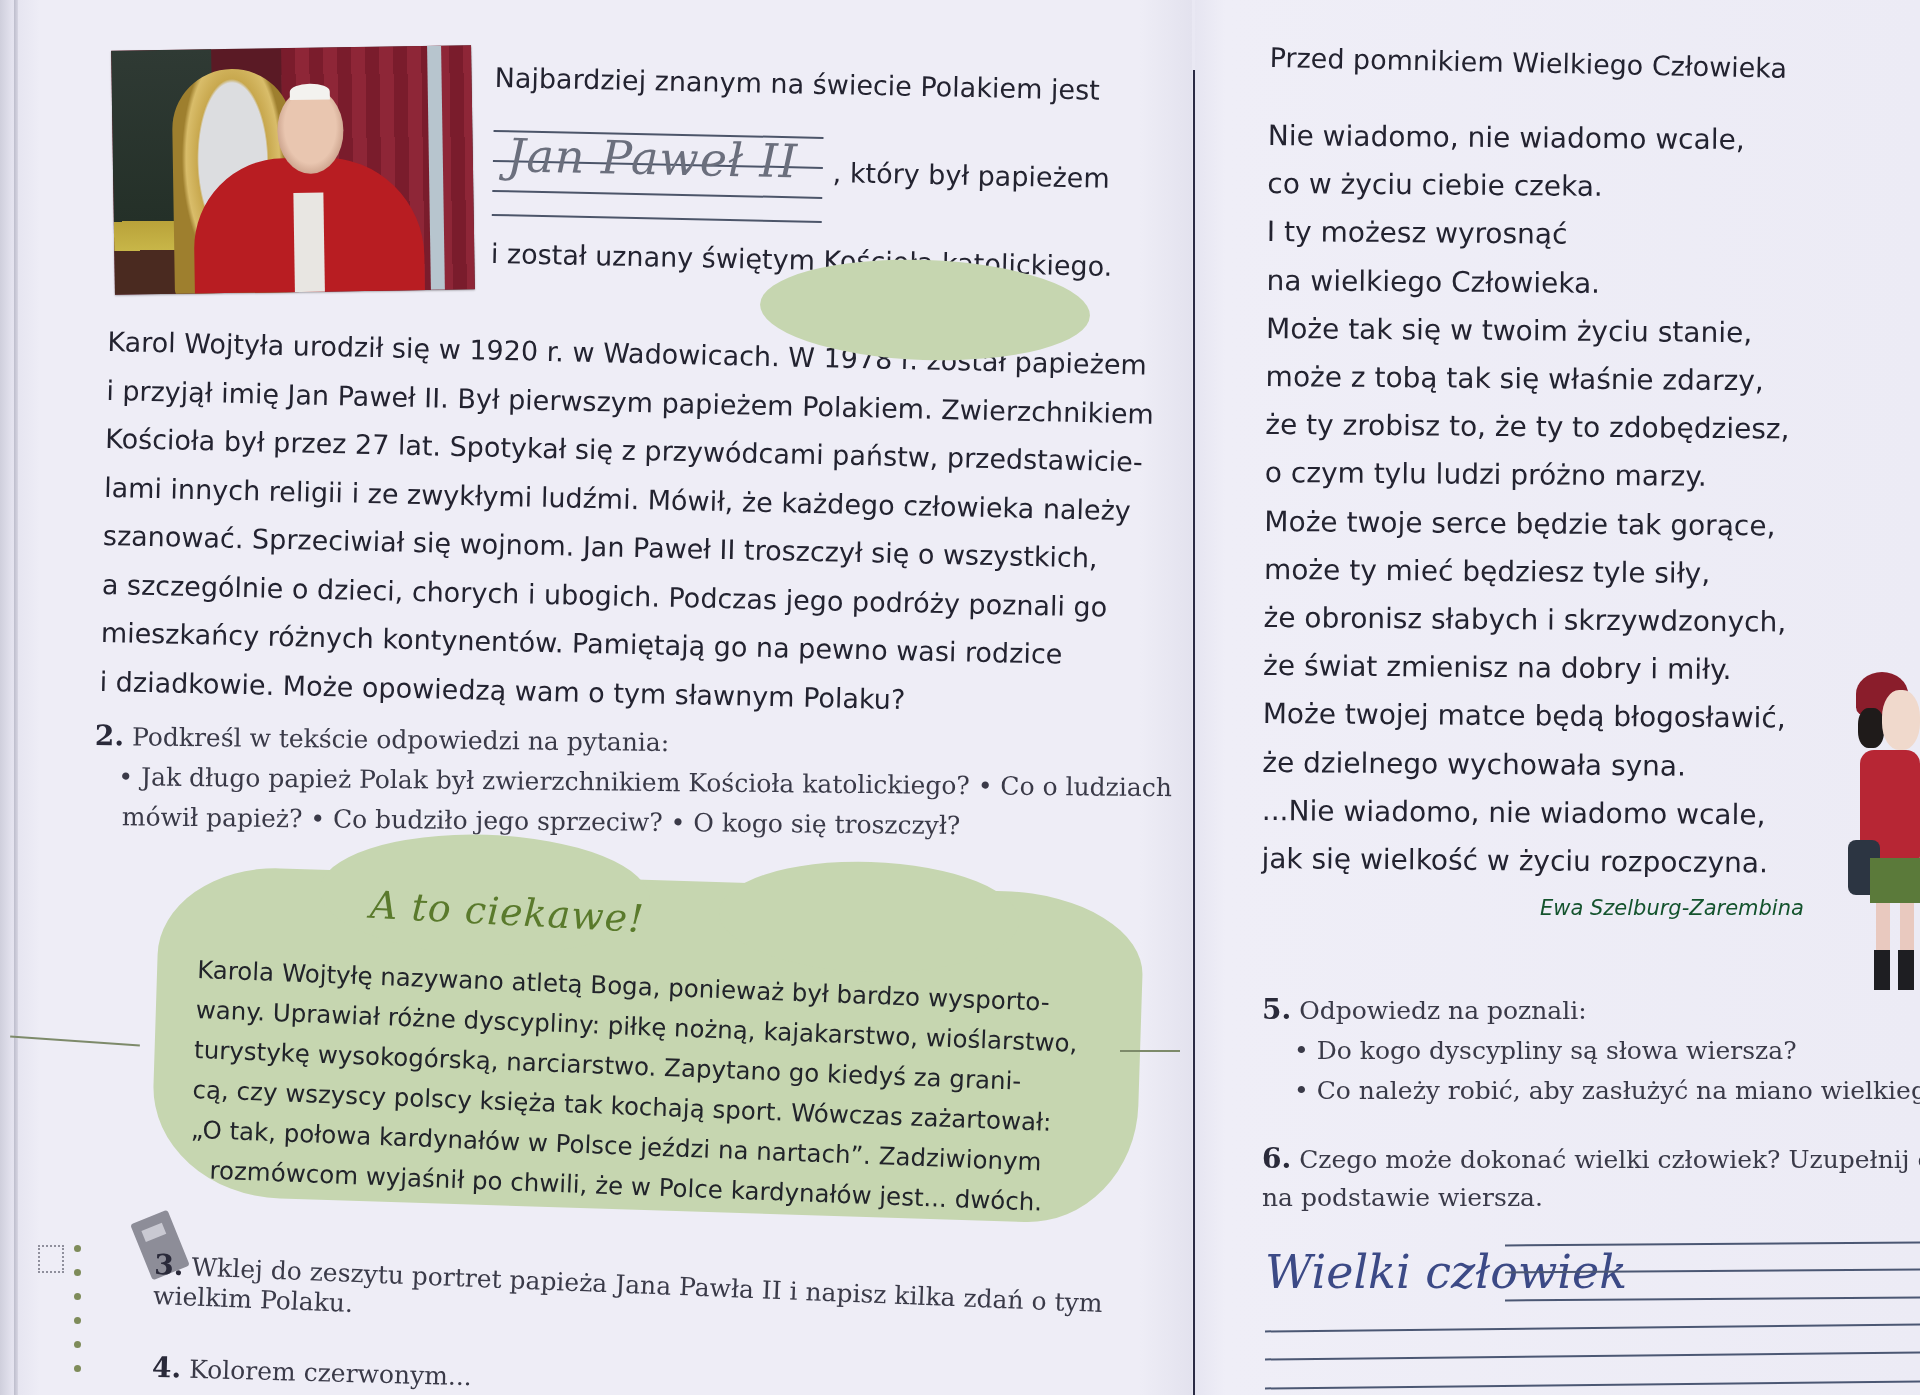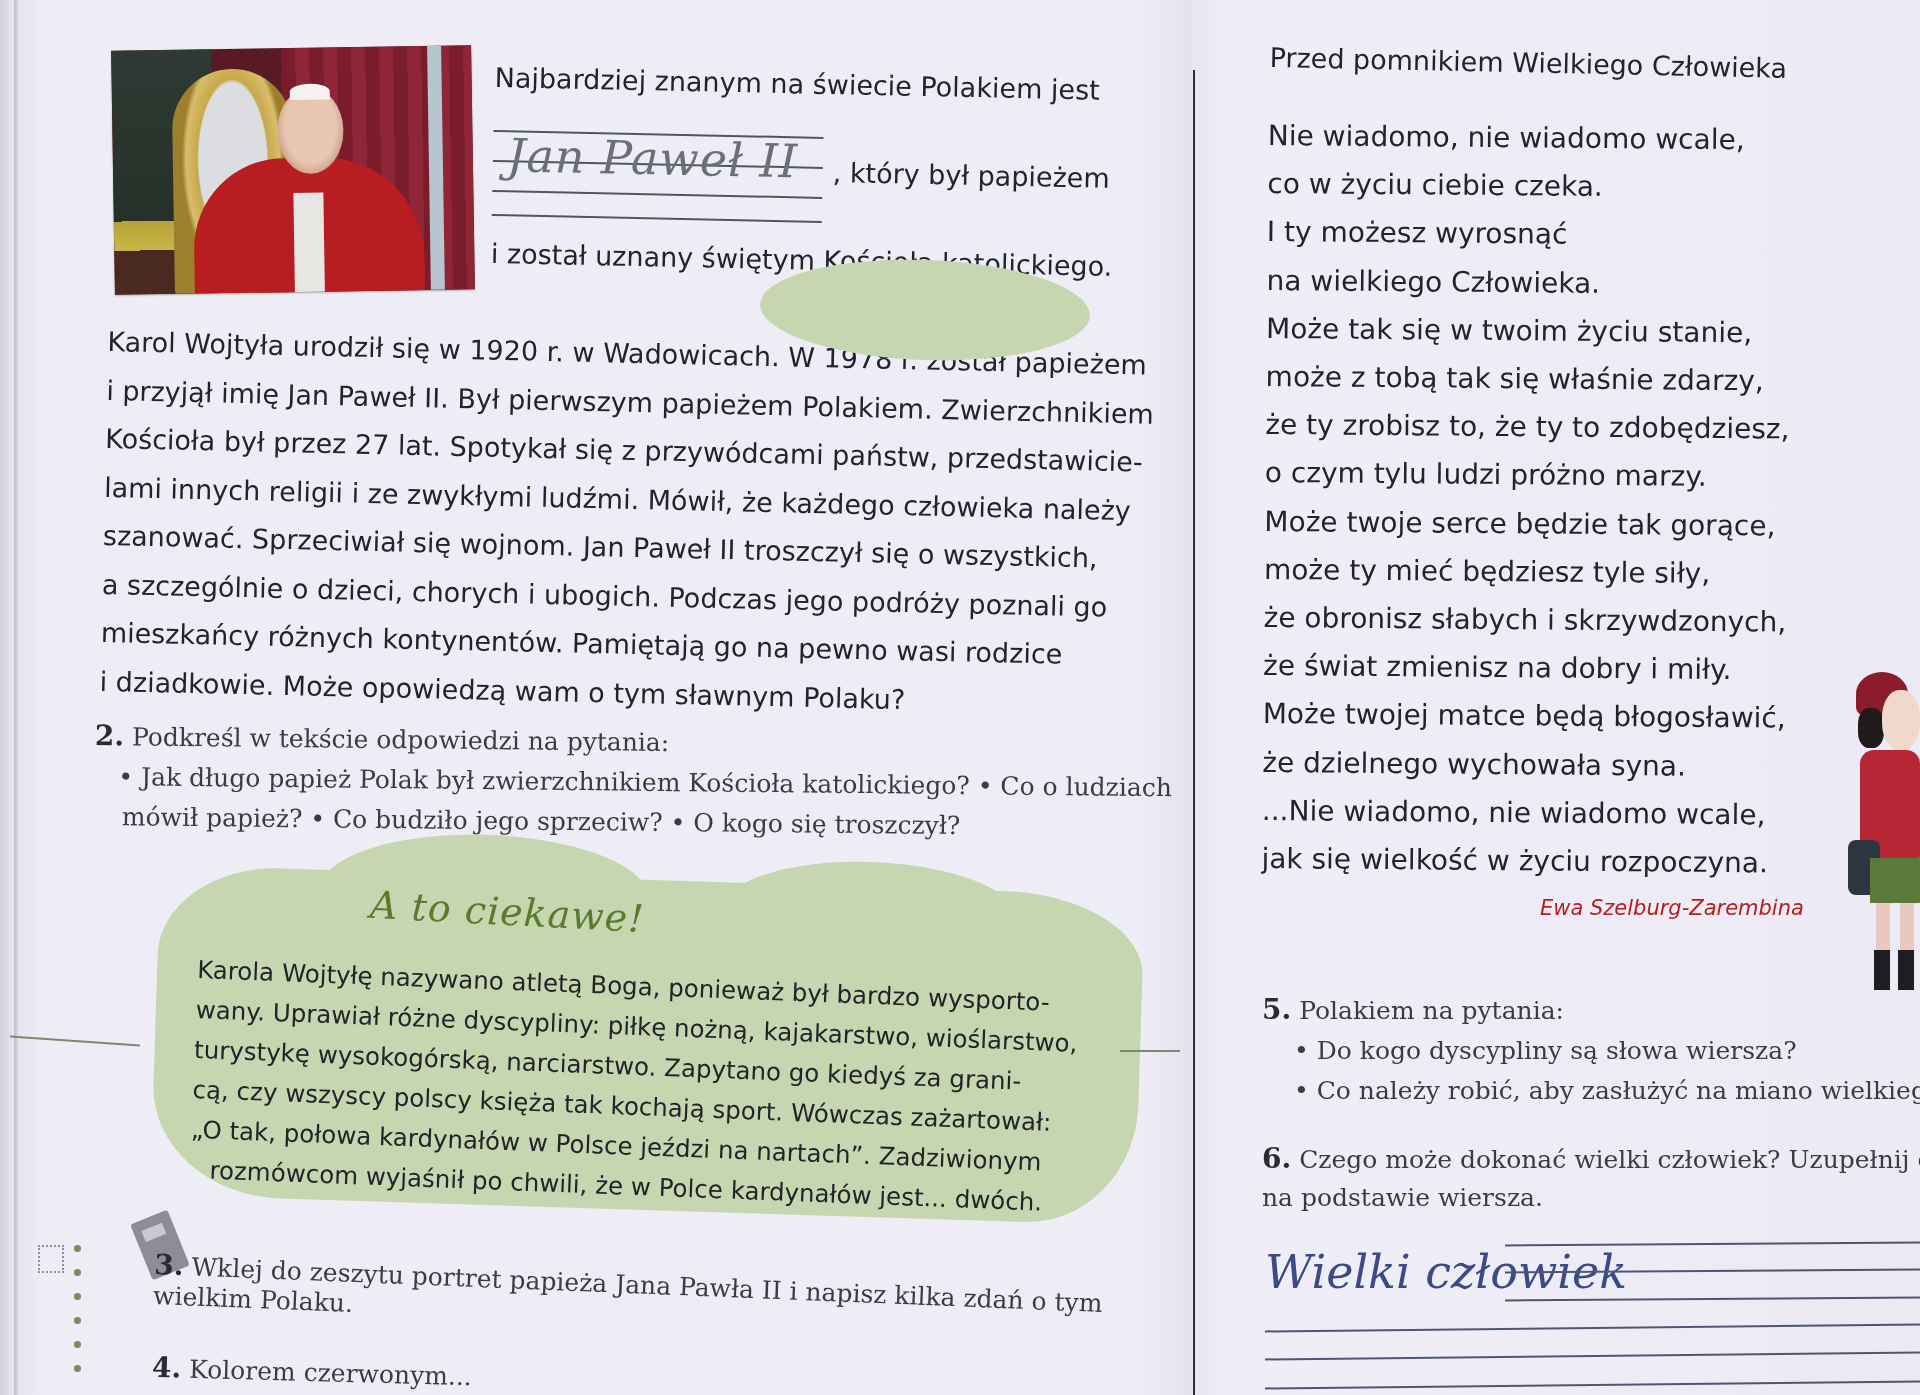--- a/index.html
+++ b/index.html
@@ -79,21 +79,21 @@
   .dots span { display: block; width: 7px; height: 7px; margin-bottom: 17px; border-radius: 50%; background: #7e8b5a; }
 
   .task3 { left: 155px; top: 1250px; width: 980px; font-size: 25px; line-height: 30px; transform: rotate(2.3deg); transform-origin: left top; }
   .task3 div { white-space: nowrap; }
   .task4 { left: 152px; top: 1355px; font-size: 25px; transform: rotate(1.5deg); white-space: nowrap; }
 
   
   .poem-title { position: absolute; left: 1270px; top: 42px; font-size: 27px; white-space: nowrap; transform: rotate(1.2deg); transform-origin: left top; }
   .poem { position: absolute; left: 1268px; top: 112px; font-size: 28px; line-height: 48.2px; transform: rotate(0.5deg); transform-origin: left top; }
   .poem div { white-space: nowrap; }
-  .poem-author { position: absolute; left: 1540px; top: 896px; font-size: 21px; font-style: italic; color: #b91c1c; white-space: nowrap; }
+  .poem-author { position: absolute; left: 1540px; top: 896px; font-size: 21px; font-style: italic; color: #14532d; white-space: nowrap; }
 
   .boy { position: absolute; left: 1838px; top: 650px; width: 82px; height: 340px; }
   .boy .hat { position:absolute; left:18px; top:22px; width:52px; height:44px; border-radius:50% 50% 20% 20%; background:#8a1d2b; }
   .boy .hair { position:absolute; left:20px; top:58px; width:26px; height:40px; border-radius:40%; background:#1f1b1a; }
   .boy .face { position:absolute; left:44px; top:40px; width:38px; height:60px; border-radius:45%; background:#f0d9cc; }
   .boy .torso { position:absolute; left:22px; top:100px; width:60px; height:110px; border-radius:14px 14px 4px 4px; background:#b72634; }
   .boy .bag { position:absolute; left:10px; top:190px; width:32px; height:55px; border-radius:8px; background:#2c3542; }
   .boy .shorts { position:absolute; left:32px; top:208px; width:50px; height:45px; background:#5b7a3a; }
   .boy .legs { position:absolute; left:38px; top:253px; width:40px; height:80px; background: repeating-linear-gradient(90deg,#e9c9bf 0 14px, transparent 14px 24px); }
   .boy .boots { position:absolute; left:36px; top:300px; width:44px; height:40px; background: repeating-linear-gradient(90deg,#1e1e22 0 16px, transparent 16px 24px); }
@@ -222,21 +222,21 @@
   <div class="torso"></div>
     <div class="bag"></div>
     <div class="shorts"></div>
   <div class="legs"></div>
     <div class="boots"></div>
 </div>
 
 <div class="task task5">
   <div>
     <span class="num">5.</span>
-    <span>Polakiem na pytania:</span>
+    <span>Odpowiedz na poznali:</span>
   </div>
   <div class="item">• <span>Do kogo dyscypliny są słowa wiersza?</span></div>
   <div class="item">• <span>Co należy robić, aby zasłużyć na miano wielkiego</span></div>
 </div>
 
 <div class="task task6">
   <div>
     <span class="num">6.</span>
     <span>Czego może dokonać wielki człowiek? Uzupełnij od</span>
   </div>

